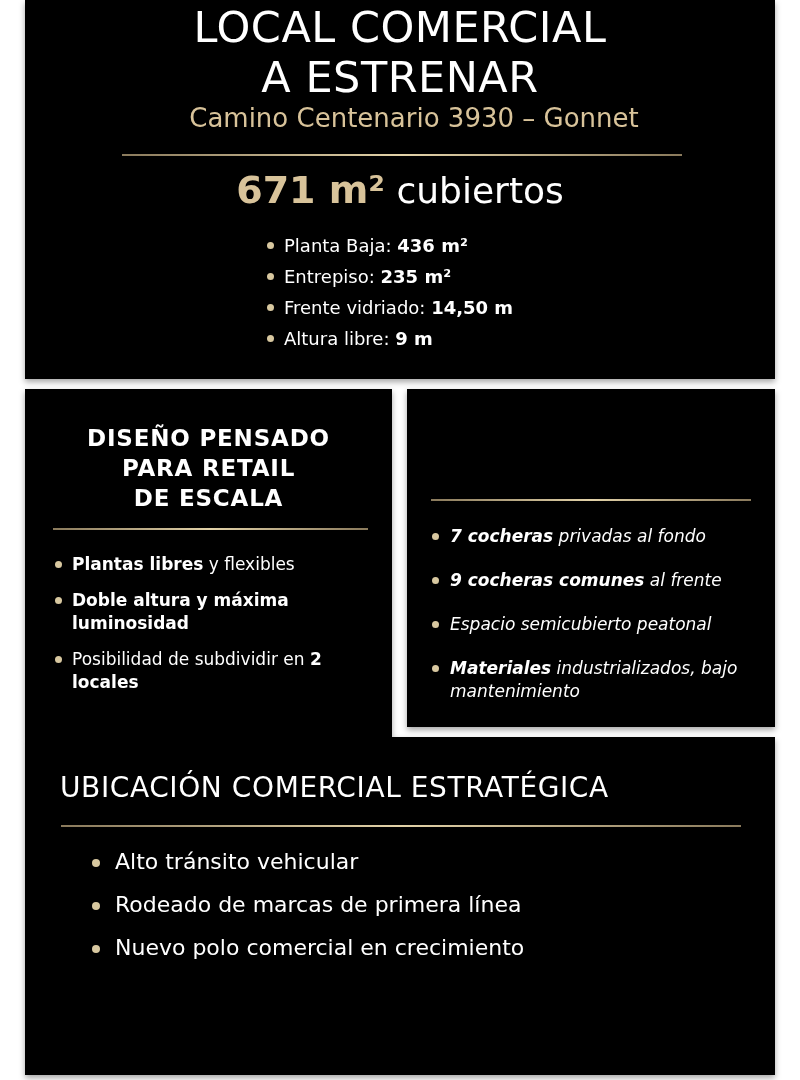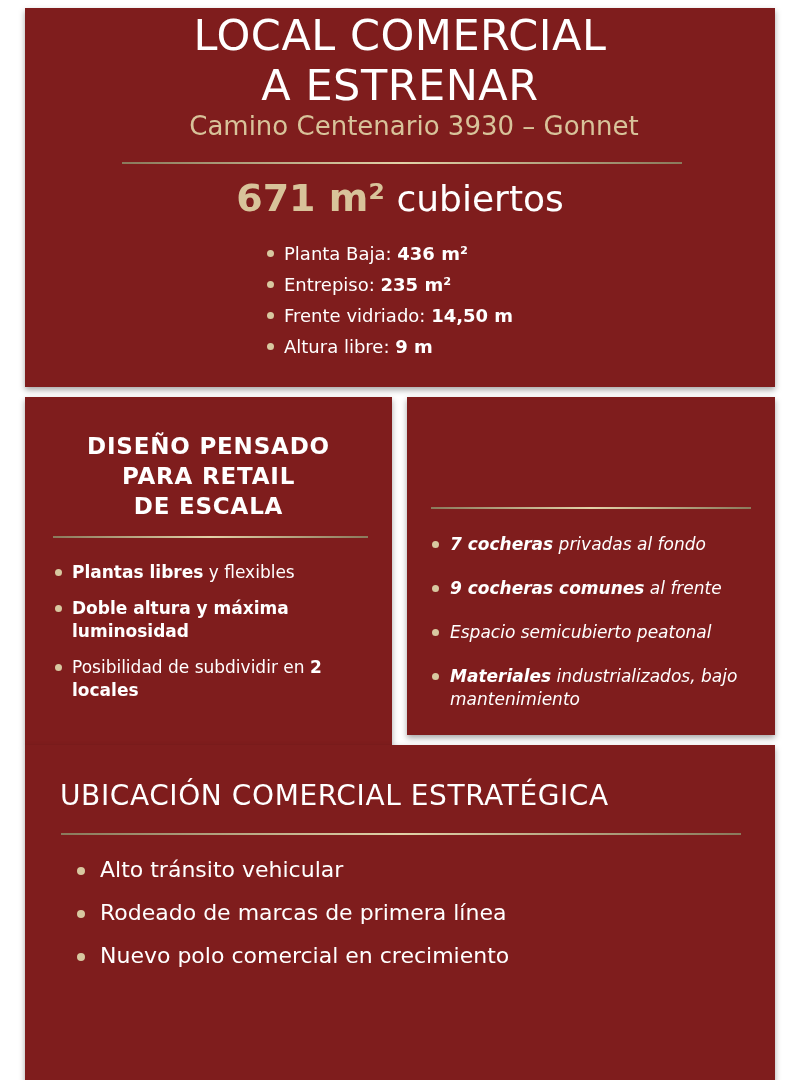--- a/index.html
+++ b/index.html
@@ -1,17 +1,17 @@
 <!DOCTYPE html>
 <html><head>
 <meta charset="utf-8">
 <style>
   html, body { margin:0; padding:0; }
   body { width:800px; height:1080px; background:#ffffff; position:relative; overflow:hidden; font-family:"DejaVu Sans", sans-serif; }
-  .card { position:absolute; background:#7f1d1d; box-shadow:0 3px 6px rgba(0,0,0,0.35); color:#fff;margin-top:8px; }
+  .card { position:absolute; background:#000000; box-shadow:0 3px 6px rgba(0,0,0,0.35); color:#fff; }
   .rule { position:absolute; height:2px; background:linear-gradient(90deg,#8a7a5c,#e2d2a8 50%,#8a7a5c); }
   .bullet-list { position:absolute; list-style:none; margin:0; padding:0; }
   .bullet-list li { position:relative; }
   .dot { position:absolute; border-radius:50%; background:#d8c8a0; }
   b { font-weight:bold; }
 
   #top { left:25px; top:0; width:750px; height:379px; }
   #top .title { position:absolute; left:0; width:750px; text-align:center; font-size:43px; line-height:50px; font-weight:500; letter-spacing:0.5px; top:2px; }
   #top .addr { position:absolute; left:14px; width:750px; top:103px; text-align:center; font-size:26px; color:#d8c39a; }
   #top .rule { left:97px; top:154px; width:560px; }
@@ -31,21 +31,21 @@
   #right { left:407px; top:389px; width:368px; height:338px; }
   #right .head { position:absolute; left:24px; top:34px; font-size:23px; line-height:31px; font-weight:bold; letter-spacing:0.5px; }
   #right .rule { left:24px; top:110px; width:320px; }
   #right .bullet-list { left:25px; top:136px; font-size:17px; width:340px;font-style:italic; }
   #right .bullet-list li { line-height:23px; padding-left:18px; margin-bottom:21px; }
   #right .dot { width:7px; height:7px; left:0; top:8px; }
 
   #bottom { left:25px; top:737px; width:750px; height:338px; }
   #bottom .head { position:absolute; left:35px; top:34px; font-size:28px; font-weight:500; letter-spacing:0.6px; }
   #bottom .rule { left:36px; top:88px; width:680px; }
-  #bottom .bullet-list { left:52px; top:111px; font-size:22px; }
+  #bottom .bullet-list { left:67px; top:111px; font-size:22px; }
   #bottom .bullet-list li { line-height:28px; padding-left:23px; margin-bottom:15px; }
   #bottom .dot { width:8px; height:8px; left:0; top:11px; }
 </style>
 </head>
 <body>
 
 <div class="card" id="top">
   <div class="title">
     <div>LOCAL COMERCIAL</div>
     <div>A ESTRENAR</div>

